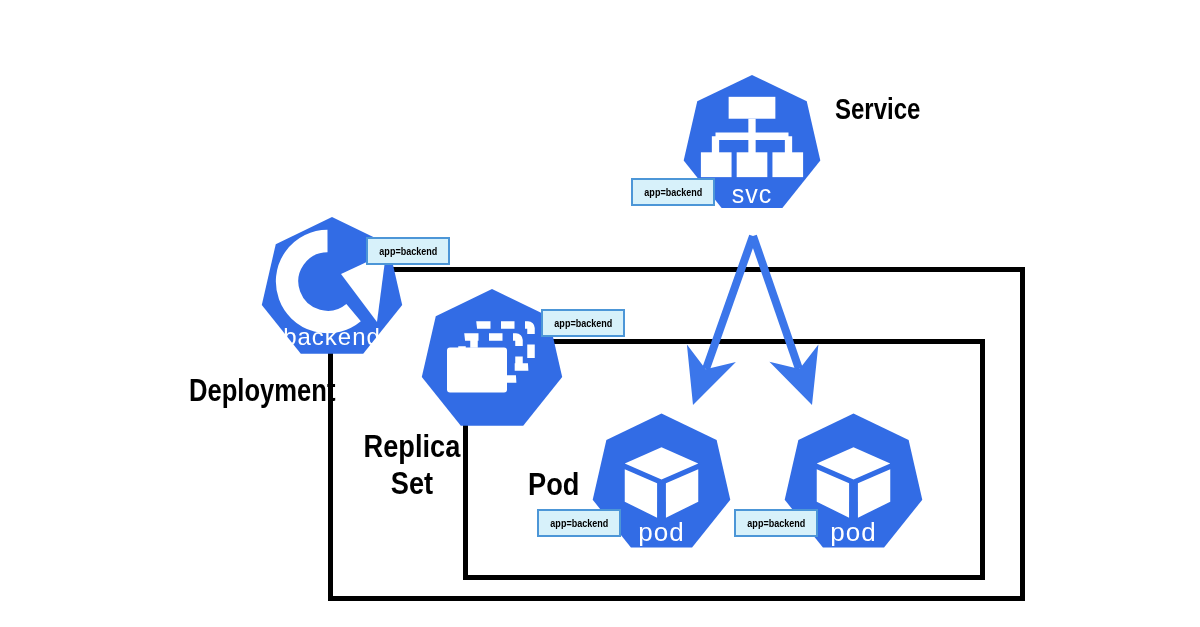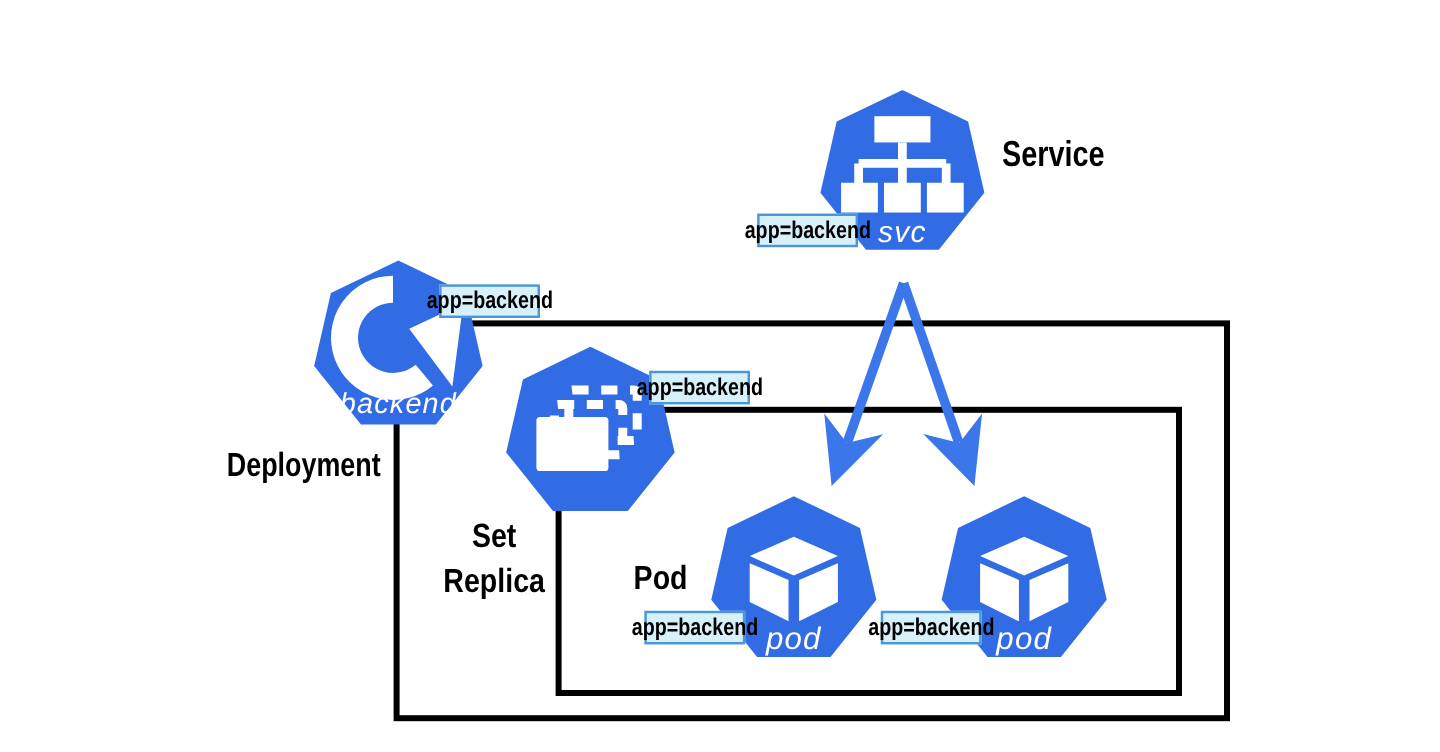--- a/index.html
+++ b/index.html
@@ -23,47 +23,46 @@
   }
   .dep-box { left: 328px; top: 267px; width: 697px; height: 334px; }
   .rs-box  { left: 463px; top: 339px; width: 522px; height: 241px; }
 
   
   .title {
     position: absolute;
     z-index: 2;
     color: #000000;
     font-weight: bold;
-    font-size: 28px;
+    font-size: 32px;
     white-space: nowrap;
   }
   .title .cond {
     display: inline-block;
     transform: scaleX(0.8);
     transform-origin: left center;
   }
-  .t-service    { left: 835px; top: 112px; font-size: 30px; }
+  .t-service    { left: 835px; top: 92px; font-size: 30px; }
   .t-deployment { left: 189px; top: 372px; }
   .t-replica    { left: 342px; top: 428px; width: 140px; text-align: center; line-height: 37px; }
   .t-replica .cond { transform-origin: center center; transform: scaleX(0.85); }
   .t-pod        { left: 528px; top: 466px; }
   .t-pod .cond  { transform: scaleX(0.85); }
 
   
   .node { position: absolute; z-index: 3; }
   .node svg { display: block; width: 100%; height: 100%; }
   .hept { fill: #326CE5; }
   .node-label {
     position: absolute;
     left: 0; right: 0;
     text-align: center;
     color: #ffffff;
     font-size: 24px;
     letter-spacing: 1px;
-    font-style: italic;
   }
   .n-svc    { left: 679px; top:  72px; width: 146px; height: 146px; }
   .n-deploy { left: 257px; top: 214px; width: 150px; height: 150px; }
   .n-rs     { left: 417px; top: 286px; width: 150px; height: 150px; }
   .n-pod1   { left: 588px; top: 409px; width: 147px; height: 150px; }
   .n-pod2   { left: 780px; top: 409px; width: 147px; height: 150px; }
   .n-svc    .node-label { bottom: 9px;  font-size: 25px; }
   .n-deploy .node-label { bottom: 13px; }
   .n-rs     .node-label { bottom: 13px; }
   .n-pod1   .node-label, .n-pod2 .node-label { bottom: 11px; font-size: 26px; }
@@ -74,21 +73,21 @@
     z-index: 5;
     width: 84px;
     height: 28px;
     background: #D7F1FA;
     border: 2px solid #4C96D7;
     display: flex;
     align-items: center;
     justify-content: center;
     color: #000000;
     font-weight: bold;
-    font-size: 20px;
+    font-size: 11px;
     white-space: nowrap;
   }
   .sel-label .cond {
     display: inline-block;
     transform: scaleX(0.82);
     transform-origin: center center;
   }
   .l-svc    { left: 631px; top: 178px; }
   .l-deploy { left: 366px; top: 237px; }
   .l-rs     { left: 541px; top: 309px; }
@@ -114,22 +113,22 @@
   <div class="bbox dep-box"></div>
   <div class="bbox rs-box"></div>
 
   <div class="title t-service">
     <span class="cond">Service</span>
   </div>
   <div class="title t-deployment">
     <span class="cond">Deployment</span>
   </div>
   <div class="title t-replica">
+    <div><span class="cond">Replica</span></div>
     <div><span class="cond">Set</span></div>
-    <div><span class="cond">Replica</span></div>
   </div>
   <div class="title t-pod">
     <span class="cond">Pod</span>
   </div>
 
   <div class="node n-svc">
     <svg viewBox="0 0 100 100">
       <polygon class="hept" points="50,2 87.5,20.1 96.8,60.7 70.8,93.2 29.2,93.2 3.2,60.7 12.5,20.1"></polygon>
       <g>
         <rect x="34" y="17" width="32" height="15" fill="#fff"></rect>

